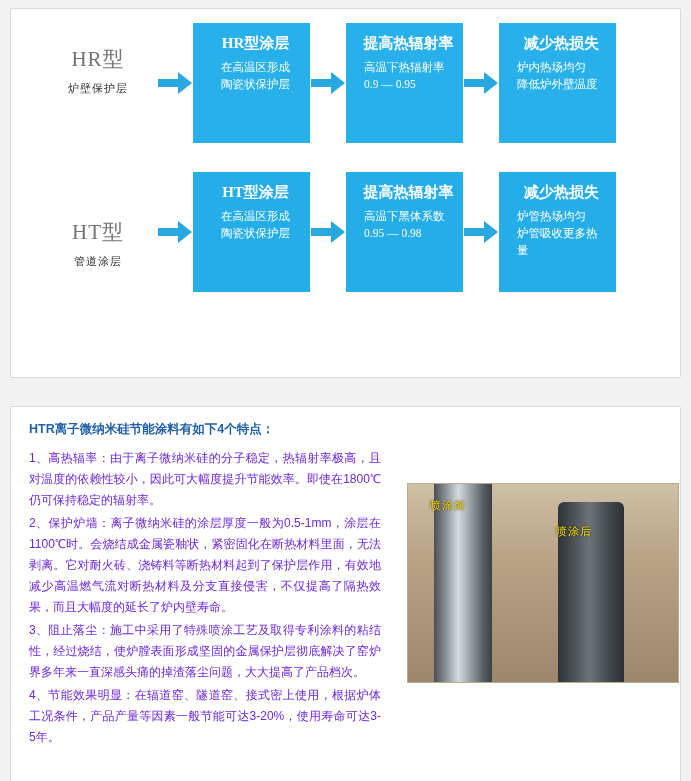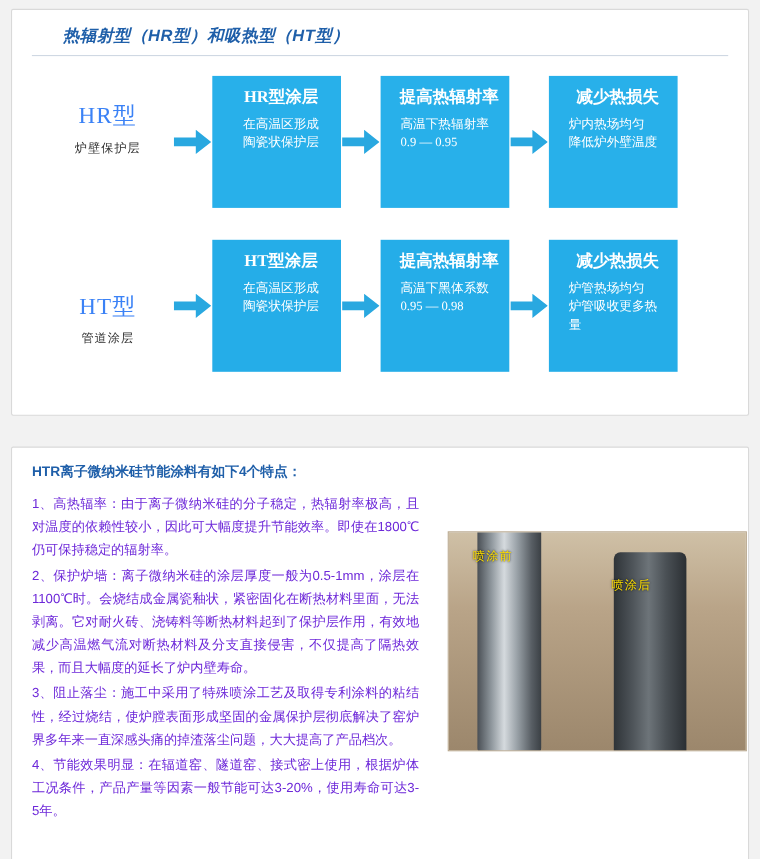--- a/index.html
+++ b/index.html
@@ -49,21 +49,21 @@
   .row + .row { margin-top: 14px; align-items: center; }
 
   .label-cell {
     width: 118px;
     text-align: center;
     padding-top: 22px;
     flex: none;
   }
   .label-main {
     font-size: 21px;
-    color: #3b82f6;
+    color: #737373;
     letter-spacing: 1px;
     font-family: "Liberation Serif", serif;
   }
   .label-sub {
     font-size: 11px;
     font-weight: normal;
     color: #2d2d2d;
     margin-top: 8px;
     letter-spacing: 1px;
   }
@@ -157,21 +157,20 @@
   }
   .lbl-before { left: 22px; top: 14px; }
   .lbl-after { left: 148px; top: 40px; }
 </style>
 </head>
 <body>
 
 <div class="page">
 
   <div class="panel panel-diagram">
-    <div class="section-title">热辐射型（HR型）和吸热型（HT型）</div>
 
     <div class="row">
       <div class="label-cell">
         <div class="label-main">HR型</div>
         <div class="label-sub">炉壁保护层</div>
       </div>
 
       <div class="arrow">
         <svg width="34" height="22" viewBox="0 0 34 22">
             <polygon points="0,7 20,7 20,0 34,11 20,22 20,15 0,15" fill="#29a8e0"></polygon>

